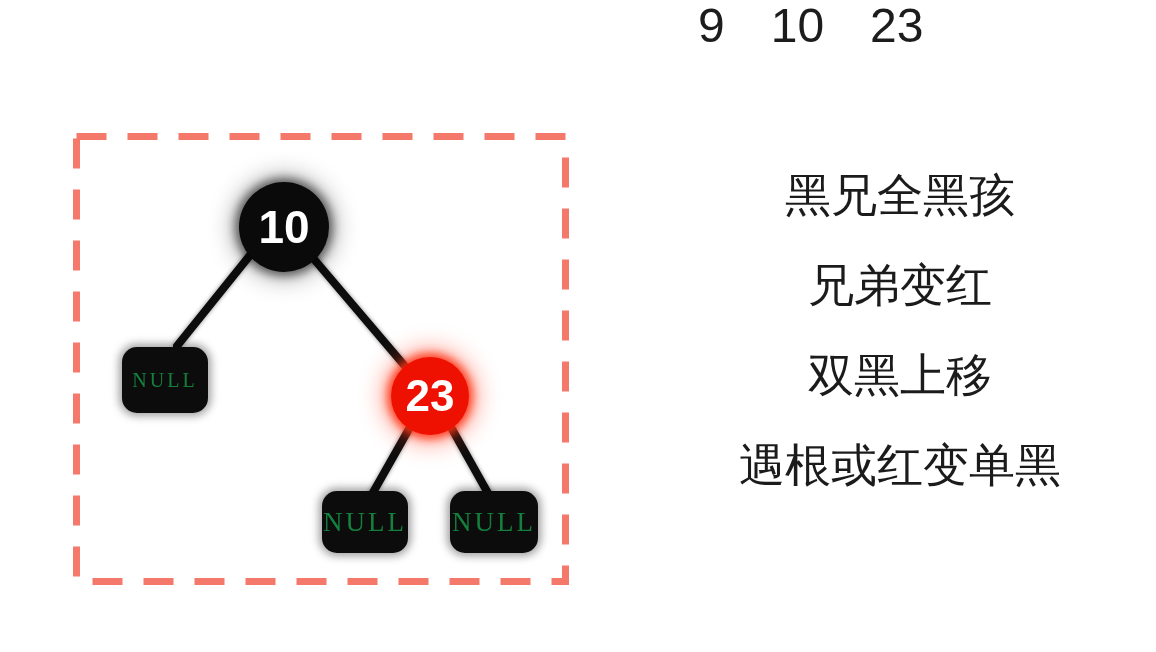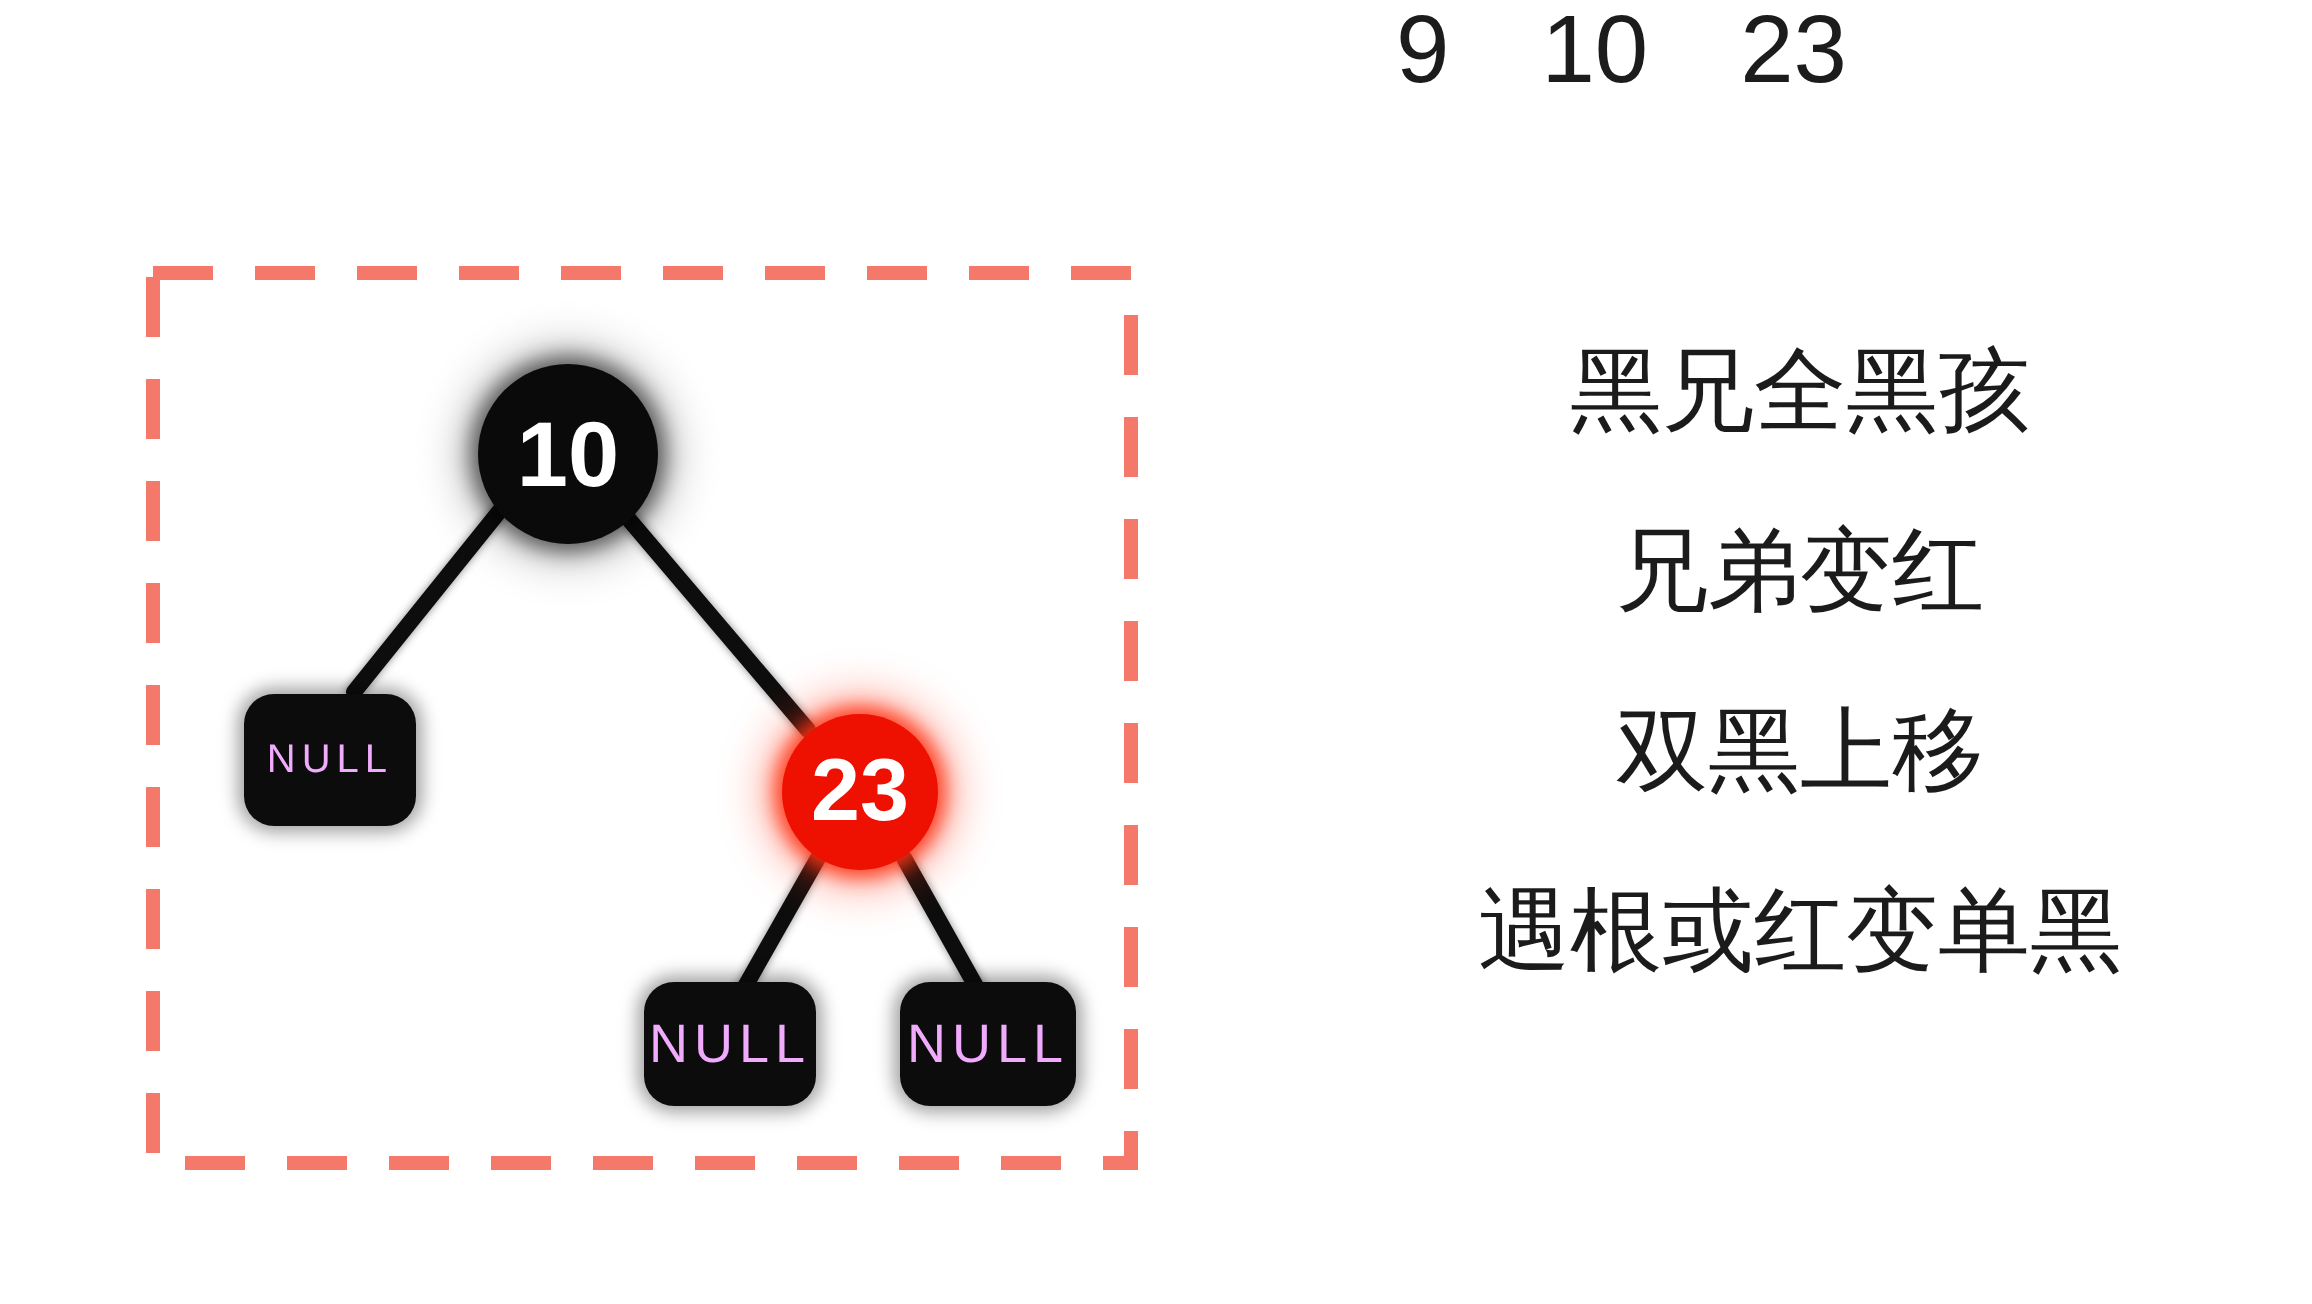--- a/index.html
+++ b/index.html
@@ -56,23 +56,23 @@
   }
   .node.red-circle {
     left: 391px; top: 357px; width: 78px; height: 78px;
     background: #ee1000;
     box-shadow: 0 0 9px 4px rgba(255,50,20,0.85), 0 0 22px 10px rgba(255,60,30,0.4);
     font-size: 44px;
   }
   .node.null-box {
     background: #0c0c0c;
     border-radius: 15px;
-    font-family: Liberation Sans, sans-serif;
+    font-family: Liberation Serif, serif;
     letter-spacing: 3px;
-    color: #f0abfc;
+    color: #15803d;
     box-shadow: 0 0 9px 3px rgba(0,0,0,0.38);
     text-align: right;
   }
   .null-left  { left: 122px; top: 347px; width: 86px; height: 66px; font-size: 20px; }
   .null-mid   { left: 322px; top: 491px; width: 86px; height: 62px; font-size: 27px; }
   .null-right { left: 450px; top: 491px; width: 88px; height: 62px; font-size: 27px; }
 
   
   .notes {
     position: absolute;

